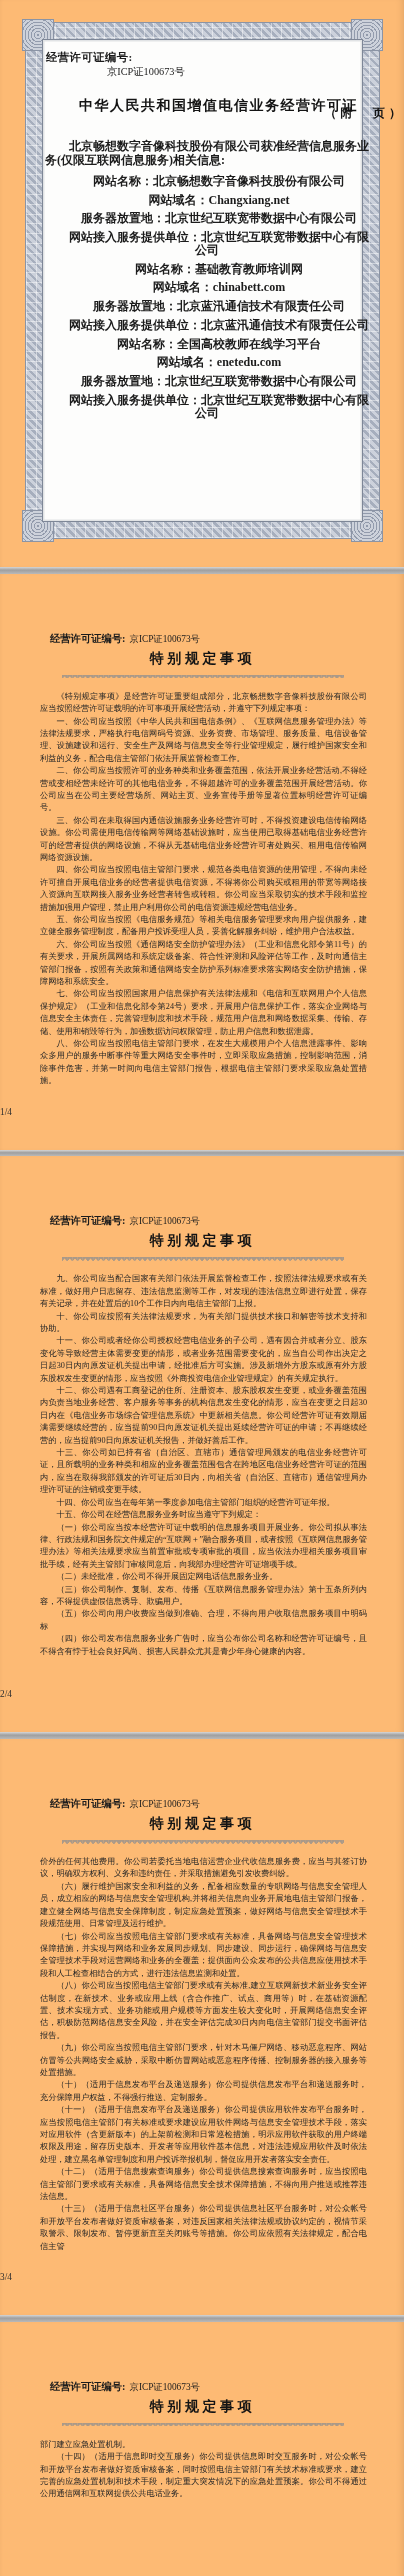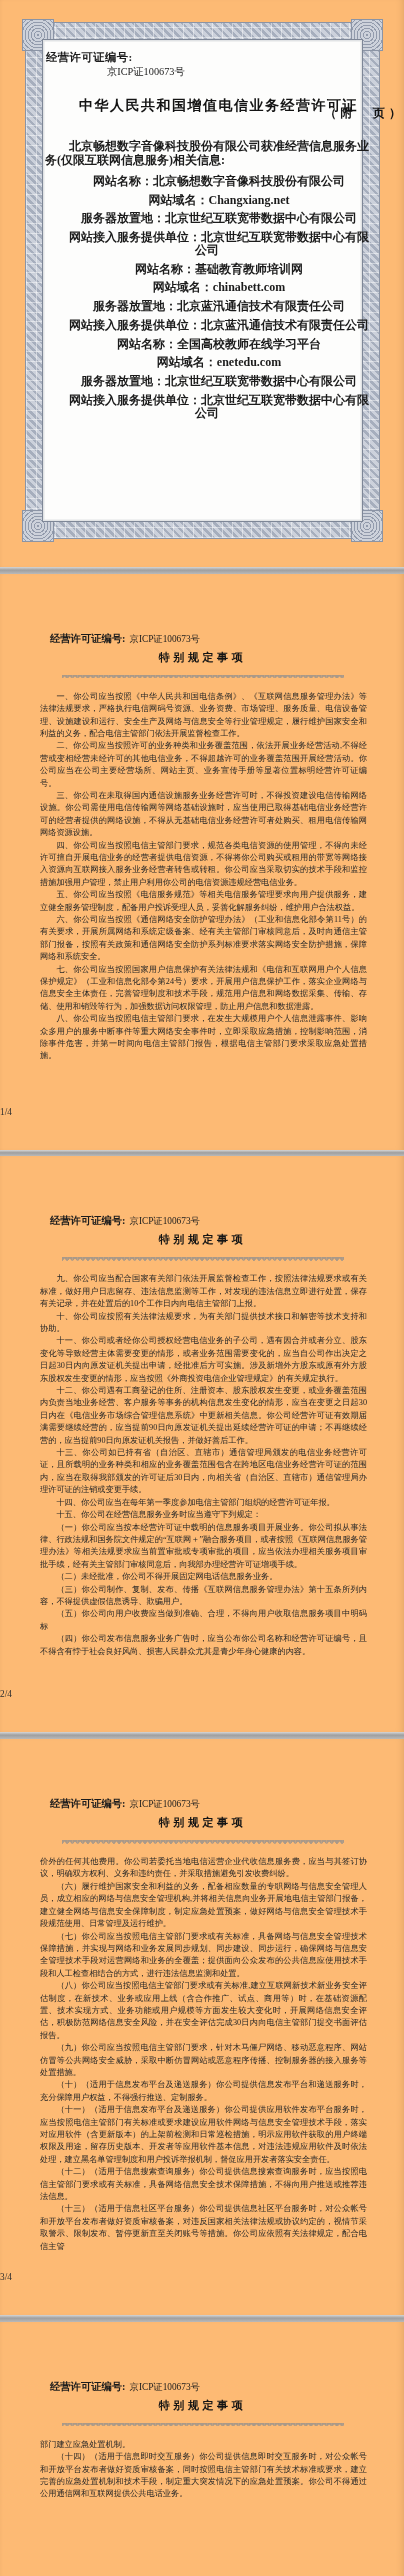--- a/index.html
+++ b/index.html
@@ -42,21 +42,21 @@
     text-align:justify;word-break:break-all;}
   .cert-entries{position:absolute;left:45px;top:175px;width:324px;}
   .cert-entries p{margin:0 0 5.7px 0;font-size:12px;font-weight:600;line-height:13px;
     text-indent:2em;color:#1c1c1c;text-align:center;word-break:break-all;}
 
   
   .reg-head{position:absolute;left:50px;top:58px;white-space:nowrap;}
   .reg-label{font-size:10.3px;font-weight:bold;color:#1c1c1c;}
   .reg-num{font-size:9.3px;color:#1c1c1c;margin-left:4.1px;}
   .reg-title{position:absolute;left:0;top:76px;width:100%;margin:0;text-align:center;
-    font-size:11px;font-weight:bold;letter-spacing:3.6px;color:#141414;}
+    font-size:14px;font-weight:bold;letter-spacing:3.6px;color:#141414;}
   .zigzag{position:absolute;left:50%;top:101px;transform:translateX(-50%);
     width:282px;height:3.6px;opacity:.75;
     background:
       linear-gradient(-135deg, #8f8f8f 2.6px, transparent 0) 0 0,
       linear-gradient(135deg, #8f8f8f 2.6px, transparent 0) 0 0;
     background-size:5.2px 3.6px;background-repeat:repeat-x;}
   .reg-body{position:absolute;left:40px;top:117px;width:327px;}
   .reg-body p{margin:0;font-size:8.2px;line-height:12.4px;color:#262626;
     text-indent:2em;text-align:justify;word-break:break-all;}
   .reg-body p.noindent{text-indent:0;}
@@ -99,26 +99,27 @@
 
 <div class="sep"></div>
 
 <section class="page page-reg">
   <div class="reg-head">
     <span class="reg-label">经营许可证编号:</span><span class="reg-num">京ICP证100673号</span>
   </div>
   <h2 class="reg-title">特别规定事项</h2>
   <div class="zigzag"></div>
   <div class="reg-body">
+      <p>《特别规定事项》是经营许可证重要组成部分，北京畅想数字音像科技股份有限公司应当按照经营许可证载明的许可事项开展经营活动，并遵守下列规定事项：</p>
       <p>一、你公司应当按照《中华人民共和国电信条例》、《互联网信息服务管理办法》等法律法规要求，严格执行电信网码号资源、业务资费、市场管理、服务质量、电信设备管理、设施建设和运行、安全生产及网络与信息安全等行业管理规定，履行维护国家安全和利益的义务，配合电信主管部门依法开展监督检查工作。</p>
       <p>二、你公司应当按照许可的业务种类和业务覆盖范围，依法开展业务经营活动,不得经营或变相经营未经许可的其他电信业务，不得超越许可的业务覆盖范围开展经营活动。你公司应当在公司主要经营场所、网站主页、业务宣传手册等显著位置标明经营许可证编号。</p>
       <p>三、你公司在未取得国内通信设施服务业务经营许可时，不得投资建设电信传输网络设施。你公司需使用电信传输网等网络基础设施时，应当使用已取得基础电信业务经营许可的经营者提供的网络设施，不得从无基础电信业务经营许可者处购买、租用电信传输网网络资源设施。</p>
       <p>四、你公司应当按照电信主管部门要求，规范各类电信资源的使用管理，不得向未经许可擅自开展电信业务的经营者提供电信资源，不得将你公司购买或租用的带宽等网络接入资源向互联网接入服务业务经营者转售或转租。你公司应当采取切实的技术手段和监控措施加强用户管理，禁止用户利用你公司的电信资源违规经营电信业务。</p>
       <p>五、你公司应当按照《电信服务规范》等相关电信服务管理要求向用户提供服务，建立健全服务管理制度，配备用户投诉受理人员，妥善化解服务纠纷，维护用户合法权益。</p>
-      <p>六、你公司应当按照《通信网络安全防护管理办法》（工业和信息化部令第11号）的有关要求，开展所属网络和系统定级备案、经有关主管部门审核同意后，及时向通信主管部门报备，按照有关政策和通信网络安全防护系列标准要求落实网络安全防护措施，保障网络和系统安全。</p>
+      <p>六、你公司应当按照《通信网络安全防护管理办法》（工业和信息化部令第11号）的有关要求，开展所属网络和系统定级备案、符合性评测和风险评估等工作，及时向通信主管部门报备，按照有关政策和通信网络安全防护系列标准要求落实网络安全防护措施，保障网络和系统安全。</p>
       <p>七、你公司应当按照国家用户信息保护有关法律法规和《电信和互联网用户个人信息保护规定》（工业和信息化部令第24号）要求，开展用户信息保护工作，落实企业网络与信息安全主体责任，完善管理制度和技术手段，规范用户信息和网络数据采集、传输、存储、使用和销毁等行为，加强数据访问权限管理，防止用户信息和数据泄露。</p>
       <p>八、你公司应当按照电信主管部门要求，在发生大规模用户个人信息泄露事件、影响众多用户的服务中断事件等重大网络安全事件时，立即采取应急措施，控制影响范围，消除事件危害，并第一时间向电信主管部门报告，根据电信主管部门要求采取应急处置措施。</p>
     </div>
   <div class="page-num">1/4</div>
 </section>
 
 <div class="sep"></div>
 
 <section class="page page-reg">
   <div class="reg-head">

